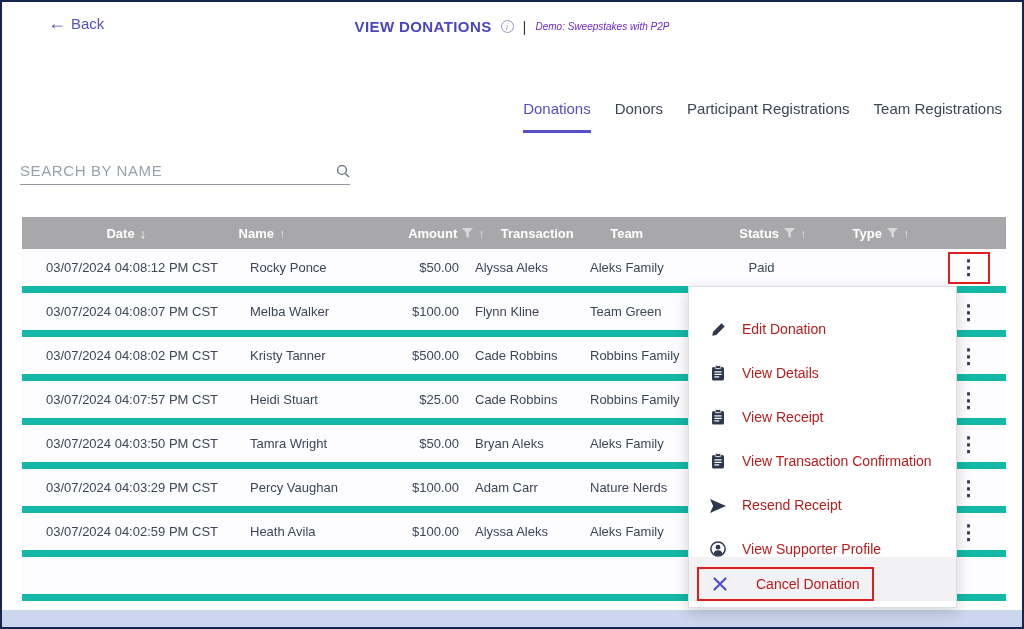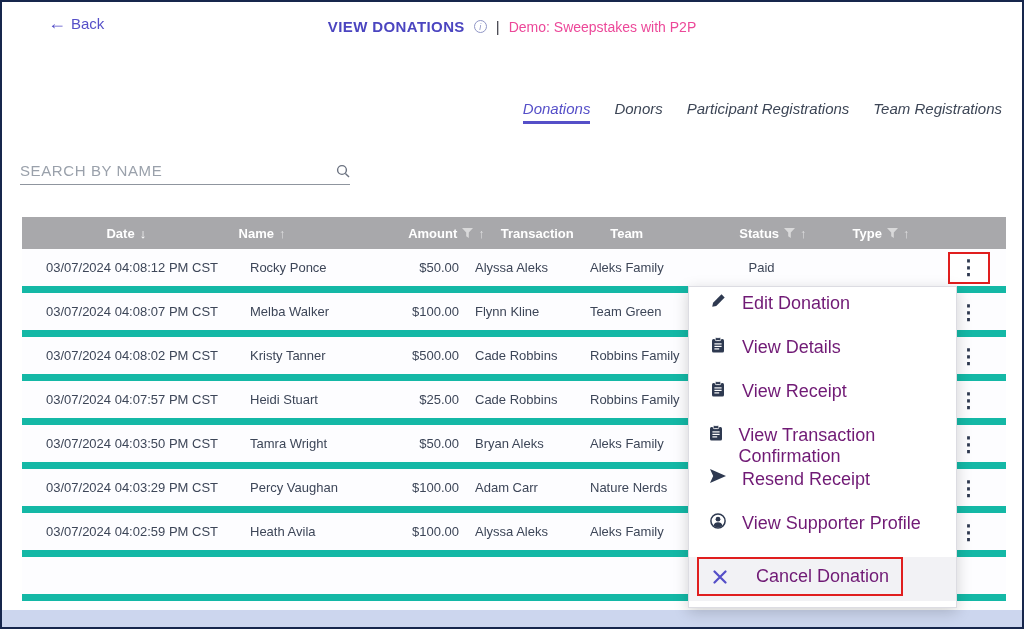--- a/index.html
+++ b/index.html
@@ -20,25 +20,25 @@
     position:absolute; top:16px; left:0; right:0;
     display:flex; justify-content:center; align-items:center; gap:9px;
   }
   .title { color:#4b45c0; font-weight:bold; font-size:15px; letter-spacing:.4px; }
   .info-icon {
     width:13px; height:13px; border:1px solid #9096c6; border-radius:50%;
     color:#9096c6; font-size:9px; font-style:italic;
     display:inline-flex; align-items:center; justify-content:center; cursor:pointer;
   }
   .sep { color:#3c3c46; font-size:15px; }
-  .subtitle { color:#ec4899; font-size:14px; }
+  .subtitle { color:#6d28d9; font-style:italic; font-size:10px; }
 
   
   .tabs { position:absolute; top:98px; right:20px; display:flex; gap:24px; }
-  .tab { font-size:15px; color:#3d4656; padding-bottom:4px; cursor:pointer; white-space:nowrap;font-style:italic; }
+  .tab { font-size:15px; color:#3d4656; padding-bottom:13px; cursor:pointer; white-space:nowrap; }
   .tab.active { color:#554fc8; border-bottom:3px solid #554fc8; }
 
   
   .search-wrap {
     position:absolute; left:18px; top:160px; width:330px;
     border-bottom:1px solid #8f959e; display:flex; align-items:center; padding-bottom:5px;
   }
   .search-input { border:none; outline:none; flex:1; font-size:15px; letter-spacing:.6px; color:#333; background:transparent; }
   .search-input::placeholder { color:#9aa1ab; }
   .search-icon { display:flex; align-items:center; }
@@ -72,22 +72,22 @@
   .kebab { font-size:20px; font-weight:bold; color:#2e3950; line-height:1; cursor:pointer; }
   .kebab-box { border:2px solid #e01e1e; padding:3px 9px 5px; display:inline-flex; background:#fff; }
 
   
   .menu {
     position:absolute; left:686px; top:284px; width:269px;
     background:#ffffff; border:1px solid #dcdce2;
     box-shadow:0 4px 14px rgba(0,0,0,.18); padding:6px 0; z-index:5;
   }
   .menu-item {
-    display:flex; align-items:flex-start; gap:15px; height:44px; padding:0 20px;
-    color:#701a75; font-size:18px; cursor:pointer;
+    display:flex; align-items:flex-end; gap:15px; height:44px; padding:0 20px;
+    color:#b91c1c; font-size:14px; cursor:pointer;
   }
   .menu-item.cancel { background:#f2f2f5; padding:0 8px; }
   .cancel-box {
     display:inline-flex; align-items:center; gap:27px;
     border:2px solid #e01e1e; padding:7px 12px; background:transparent;
   }
   .mi-icon { display:inline-flex; width:18px; justify-content:center; }
 
   .footer-bar { position:absolute; left:0; right:0; bottom:0; height:17px; background:#ccd6ee; }
 </style>

